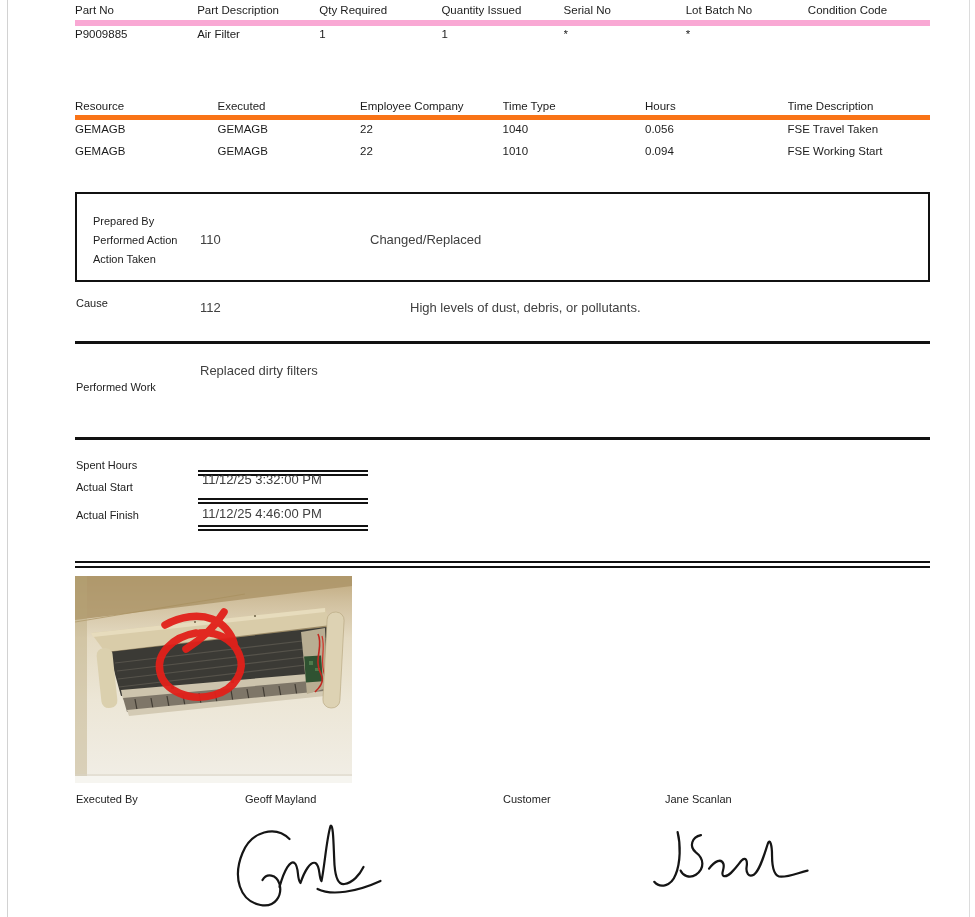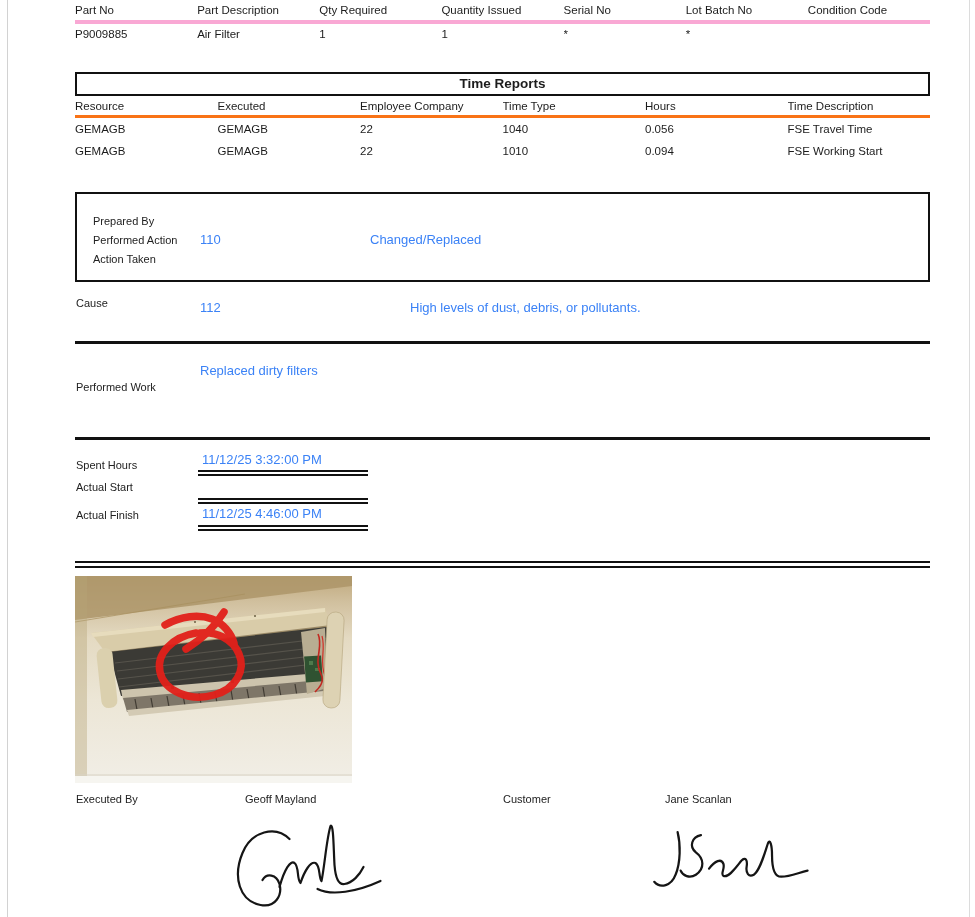--- a/index.html
+++ b/index.html
@@ -8,40 +8,40 @@
     font-family:"Liberation Sans", sans-serif;color:#1c1c1c;
   }
   .abs{position:absolute;}
   .edge{position:absolute;top:0;bottom:0;width:1px;background:#d2d2d2;}
 
   
   .parts-head,.parts-row{
     position:absolute;left:75px;width:855px;display:grid;
     grid-template-columns:repeat(7,1fr);font-size:11.5px;line-height:15px;
   }
-  .parts-head{top:3px;height:17px;border-bottom:4px solid #f9a8d4;}
+  .parts-head{top:3px;height:17px;border-bottom:6px solid #f9a8d4;}
   .parts-row{top:27px;}
 
   
   .tr-titlebox{
     position:absolute;left:75px;top:72px;width:851px;height:20px;
     border:2px solid #111;text-align:center;font-weight:bold;font-size:13.5px;line-height:20px;
   }
   .tr-head,.tr-row{
     position:absolute;left:75px;width:855px;display:grid;
     grid-template-columns:repeat(6,1fr);font-size:11.5px;line-height:15px;
   }
-  .tr-head{top:99px;height:16px;border-bottom:3px solid #f97316;}
+  .tr-head{top:99px;height:16px;border-bottom:5px solid #f97316;}
   .tr-row1{top:122px;}
   .tr-row2{top:144px;}
 
   .cell{overflow:hidden;white-space:nowrap;}
 
   .lbl{font-size:11px;color:#222;}
-  .val{font-size:13px;color:#3b82f6;}
+  .val{font-size:13px;color:#404040;}
 
   
   .action-box{
     position:absolute;left:75px;top:192px;width:851px;height:86px;
     border:2px solid #111;
   }
   .action-box .prepared{position:absolute;left:16px;top:21px;}
   .action-box .pa-label{position:absolute;left:16px;top:40px;}
   .action-box .pa-code{position:absolute;left:123px;top:38px;}
   .action-box .pa-desc{position:absolute;left:293px;top:38px;}
@@ -57,21 +57,21 @@
   .pw-value{left:200px;top:363px;}
   .hr2{top:437px;}
 
   
   .sh-label{left:76px;top:459px;}
   .as-label{left:76px;top:481px;}
   .af-label{left:76px;top:509px;text-align:center;}
   .drule{position:absolute;left:198px;width:170px;height:2px;
          border-top:2px solid #111;border-bottom:2px solid #111;}
   .dr1{top:470px;} .dr2{top:498px;} .dr3{top:525px;}
-  .as-value{left:202px;top:452px;text-align:right;}
+  .as-value{left:202px;top:472px;text-align:right;}
   .af-value{left:202px;top:506px;}
 
   
   .dbl-hr{position:absolute;left:75px;top:561px;width:855px;height:3px;
           border-top:2px solid #111;border-bottom:2px solid #111;}
 
   
   .photo{position:absolute;left:75px;top:576px;width:277px;height:207px;}
   .photo svg{display:block;}
 
@@ -104,36 +104,35 @@
   <div class="parts-row">
     <div class="cell">P9009885</div>
     <div class="cell">Air Filter</div>
     <div class="cell">1</div>
     <div class="cell">1</div>
     <div class="cell">*</div>
     <div class="cell">*</div>
     <div class="cell"></div>
   </div>
 
-  <div class="tr-titlebox">Time Reports</div>
   <div class="tr-head">
     <div class="cell">Resource</div>
     <div class="cell">Executed</div>
     <div class="cell">Employee Company</div>
     <div class="cell">Time Type</div>
     <div class="cell">Hours</div>
     <div class="cell">Time Description</div>
   </div>
   <div class="tr-row tr-row1">
     <div class="cell">GEMAGB</div>
     <div class="cell">GEMAGB</div>
     <div class="cell">22</div>
     <div class="cell">1040</div>
     <div class="cell">0.056</div>
-    <div class="cell">FSE Travel Time</div>
+    <div class="cell">FSE Travel Taken</div>
   </div>
   <div class="tr-row tr-row2">
     <div class="cell">GEMAGB</div>
     <div class="cell">GEMAGB</div>
     <div class="cell">22</div>
     <div class="cell">1010</div>
     <div class="cell">0.094</div>
     <div class="cell">FSE Working Start</div>
   </div>
 

